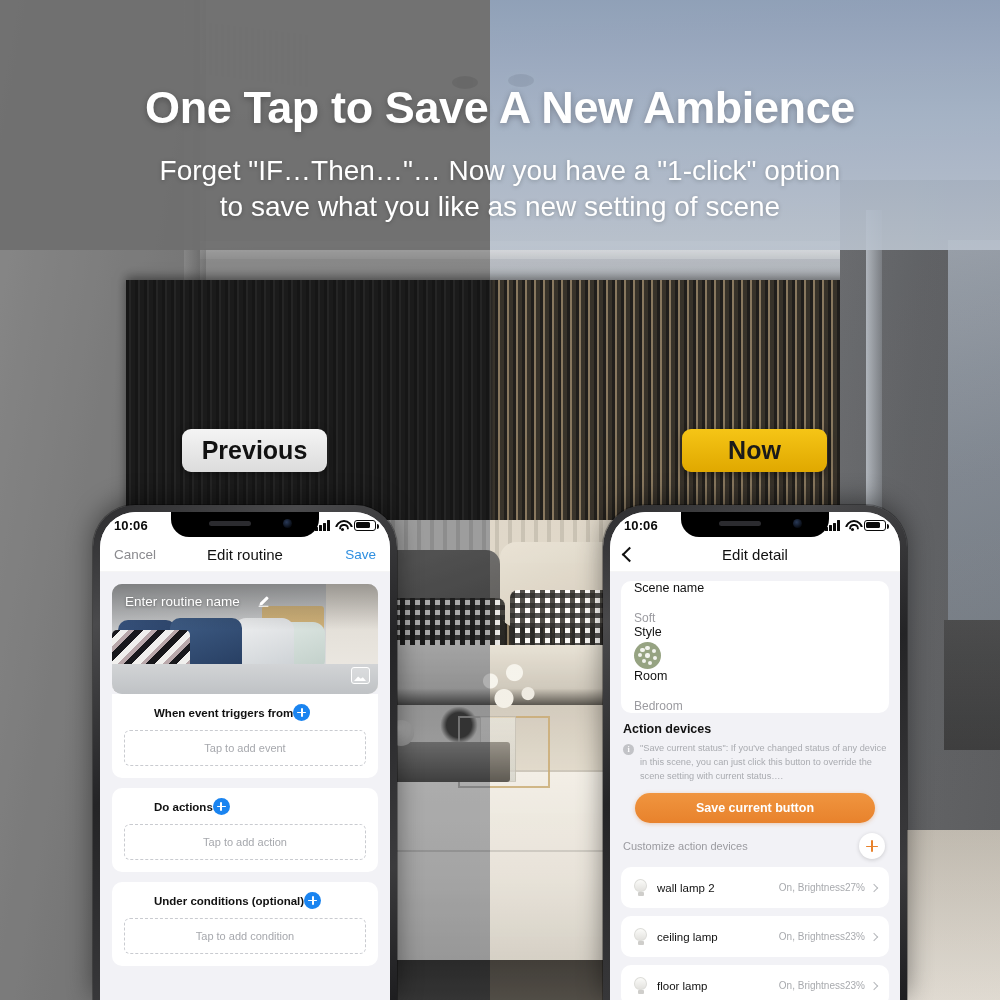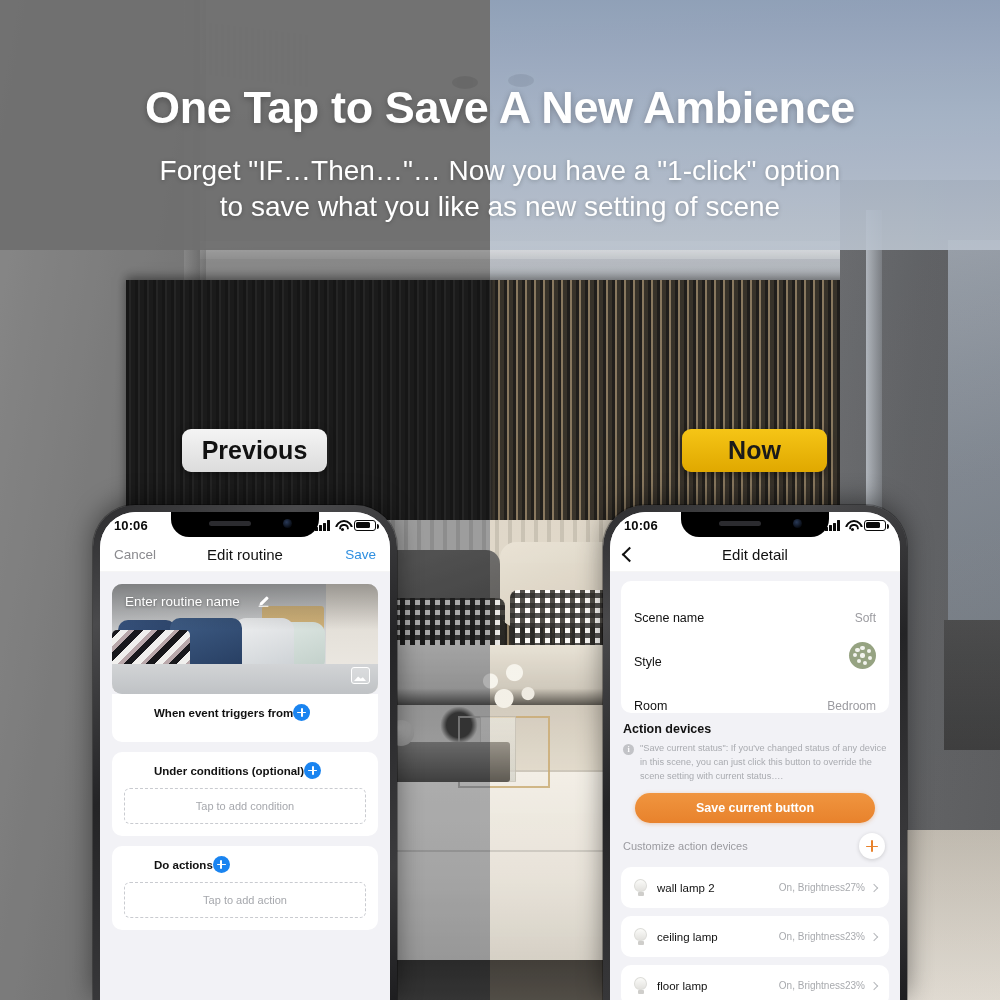--- a/index.html
+++ b/index.html
@@ -373,22 +373,22 @@
   .plus-blue::after  { top: 4px; left: 7.6px; height: 9px; width: 1.8px; }
   .dashed-box {
     border: 1px dashed #c9cbd0; border-radius: 6px; height: 36px;
     display: flex; align-items: center; justify-content: center;
     font-size: 11px; color: #a6a8ad;
   }
 
   
   .list-card { margin: 9px 11px 0 11px; background: #fff; border-radius: 10px; }
   .list-row {
-    display: flex; align-items: flex-end; justify-content: space-between;
-    height: 44px; padding: 0 13px; position: relative;
+    display: flex; align-items: flex-start; justify-content: space-between;
+    height: 44px; padding: 0 13px; position: relative; flex-direction: column;
   }
   .row-label { font-size: 12.5px; color: #111; }
   .row-value { font-size: 12px; color: #9b9ba0; }
   .style-swatch {
     width: 27px; height: 27px; border-radius: 50%; background: #96a382;
     position: relative; flex: none;
   }
   .style-swatch i {
     position: absolute; width: 4.2px; height: 4.2px; border-radius: 50%; background: #f3f4ef;
   }
@@ -572,36 +572,37 @@
             </svg>
           </div>
           <div class="img-pick"></div>
         </div>
 
         <div class="hero-sec-card">
           <div class="sec-head">
             <div class="sec-title">When event triggers from</div>
             <div class="plus-blue"></div>
           </div>
+          <div class="dashed-box">Tap to add event</div>
+        </div>
+
+        <div class="sec-card">
+          <div class="sec-head">
+            <div class="sec-title">Do actions</div>
+            <div class="plus-blue"></div>
+          </div>
+          <div class="dashed-box">Tap to add action</div>
         </div>
 
         <div class="sec-card">
           <div class="sec-head">
             <div class="sec-title">Under conditions (optional)</div>
             <div class="plus-blue"></div>
           </div>
           <div class="dashed-box">Tap to add condition</div>
-        </div>
-
-        <div class="sec-card">
-          <div class="sec-head">
-            <div class="sec-title">Do actions</div>
-            <div class="plus-blue"></div>
-          </div>
-          <div class="dashed-box">Tap to add action</div>
         </div>
       </div>
     </div>
   </div>
 
   <div class="phone" id="phone-right">
     <div class="phone-inner">
       <div class="notch">
         <div class="speaker"></div>
         <div class="cam"></div>

